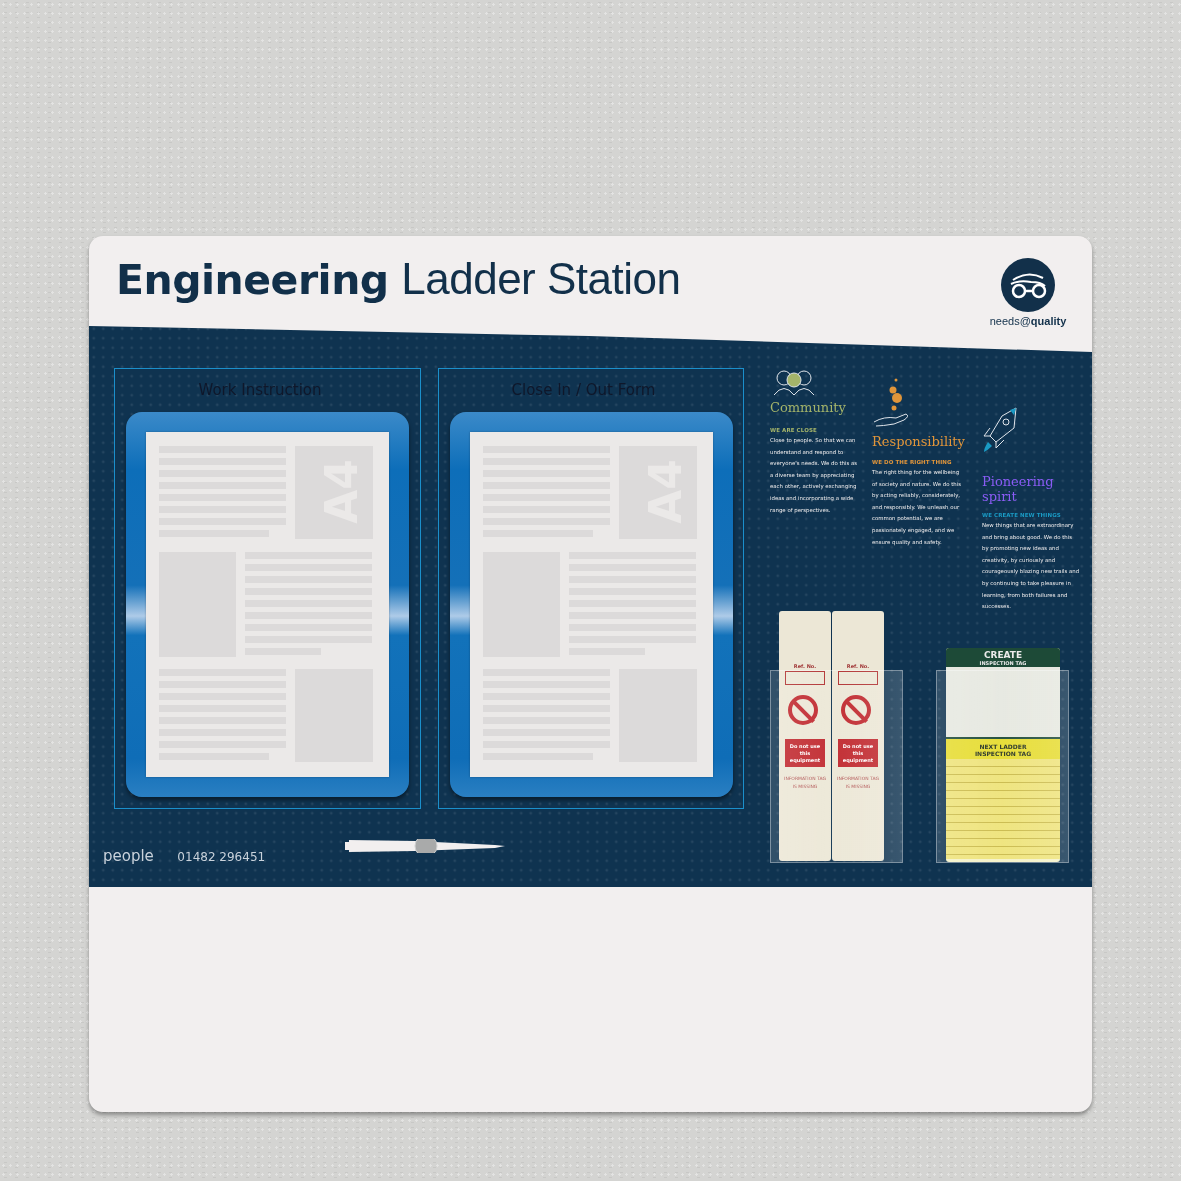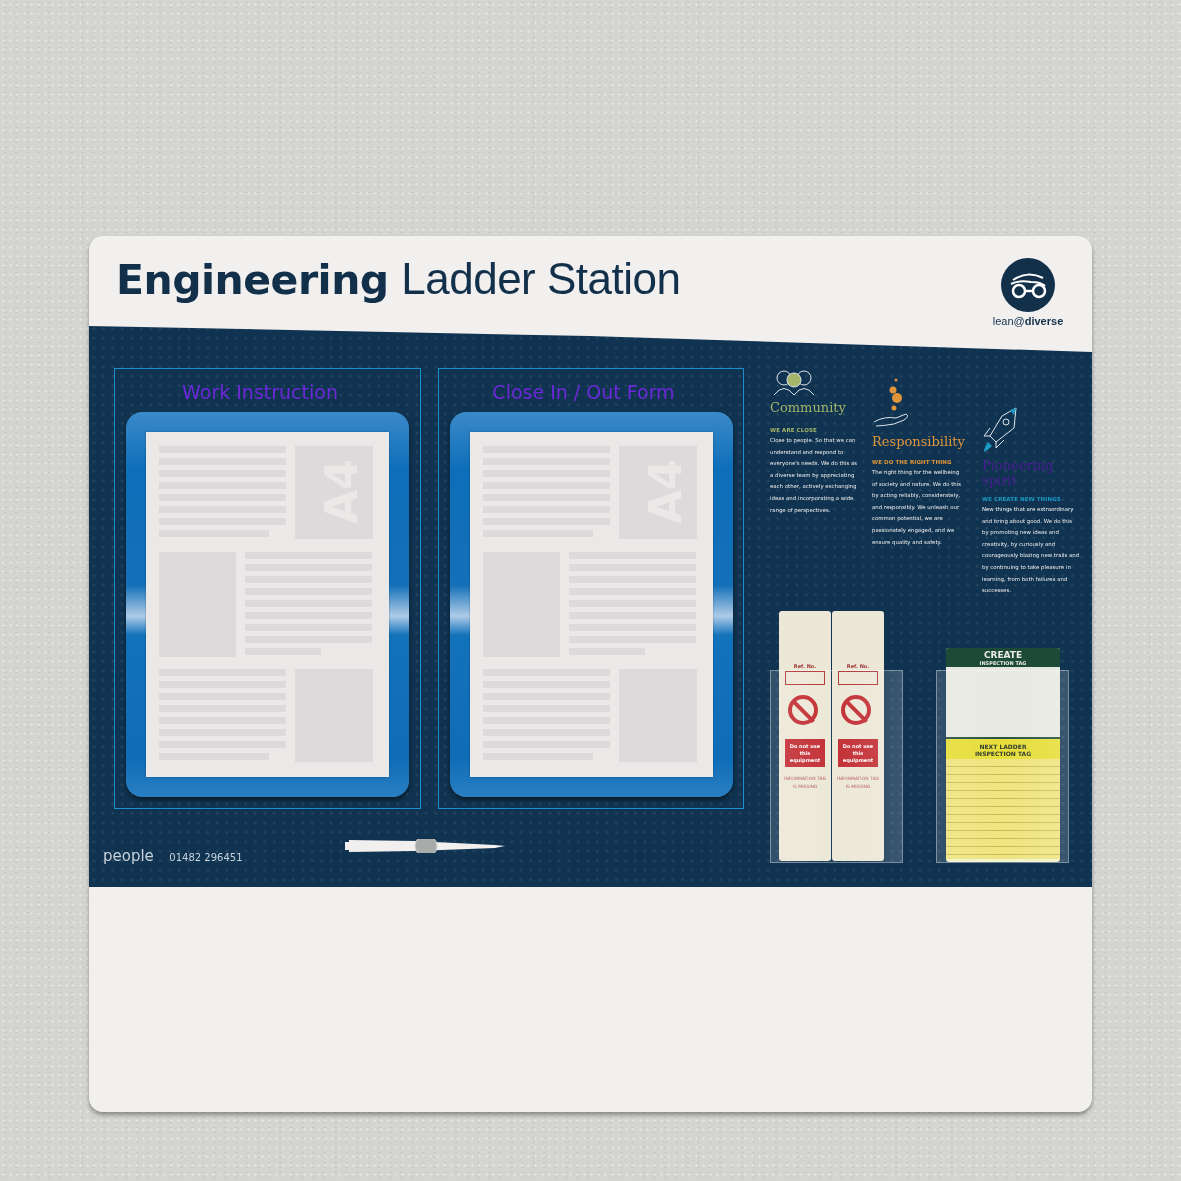--- a/index.html
+++ b/index.html
@@ -12,35 +12,35 @@
   .title b{font-weight:bold;}
   .title span.light{font-weight:normal;font-family:"Liberation Sans",sans-serif;font-size:44px;}
   .logo{position:absolute;left:899px;top:22px;width:80px;text-align:center;}
   .logo .circle{width:54px;height:54px;border-radius:50%;background:#12304a;margin:0 auto;position:relative;}
   .logo .txt{font-size:11px;color:#12304a;margin-top:3px;white-space:nowrap;font-family:"Liberation Sans",sans-serif;}
   .logo .txt b{font-weight:bold;}
   .navy{position:absolute;left:0;top:88px;width:1003px;height:563px;background:#0f3350;
     clip-path:polygon(0 2px,500px 12px,1003px 28px,1003px 563px,0 563px);
     background-image:radial-gradient(rgba(255,255,255,0.09) 1.3px,transparent 1.6px);background-size:9.5px 9.5px;}
   .frame{position:absolute;border:1.5px solid #1b8fcb;box-sizing:border-box;}
-  .frame .label{position:absolute;left:0;right:15px;top:12px;text-align:center;color:#6d28d9;font-size:19px;font-family:"DejaVu Sans",sans-serif;}
+  .frame .label{position:absolute;left:0;right:15px;top:12px;text-align:center;color:#0f172a;font-size:15px;font-family:"DejaVu Sans",sans-serif;}
   .holder{position:absolute;border-radius:16px;
     background:linear-gradient(180deg,#3b8ac9 0%,#0d6eb9 15%,#1470b8 45%,#aecbe8 53%,#1272ba 58%,#0f6db7 90%,#2a7fc2 100%);
     box-shadow:0 3px 4px rgba(0,0,0,0.45);}
   .paper{position:absolute;left:20px;top:20px;right:20px;bottom:20px;background:#ebe9e8;box-shadow:0 0 2px rgba(0,0,0,0.3);}
   .line{position:absolute;height:7px;background:#dcdada;}
   .blk{position:absolute;background:#dcdada;}
   .a4{position:absolute;color:#ebe9e8;font-weight:bold;font-size:44px;transform:rotate(-90deg);font-family:"DejaVu Sans",sans-serif;}
   .value{position:absolute;color:#f2efef;}
   .value .vt{font-family:"DejaVu Serif",serif;font-size:13px;}
   .value .vs{font-size:5.5px;font-weight:bold;margin-top:12px;letter-spacing:0.1px;}
   .value .vb{font-size:5.4px;line-height:11.6px;margin-top:2px;color:#f2efef;}
   .footer{position:absolute;left:14px;top:611px;color:#c9d2db;font-size:11px;white-space:nowrap;}
   .footer .cl{font-size:15px;font-family:"DejaVu Sans",sans-serif;}
-  .footer .ph{font-size:10px;margin-left:12px;}
+  .footer .ph{font-size:12px;margin-left:20px;}
   .pen{position:absolute;left:256px;top:603px;width:162px;height:14px;}
   .pocket{position:absolute;border:1px solid rgba(255,255,255,0.35);background:linear-gradient(90deg,rgba(255,255,255,0.15),rgba(255,255,255,0.05) 50%,rgba(255,255,255,0.18));}
   .tag{position:absolute;background:#ece7d6;border-radius:3px;}
   .tag .ref{position:absolute;left:6px;right:6px;top:52px;font-size:5px;color:#a23a3a;text-align:center;font-weight:bold;}
   .tag .refbox{position:absolute;left:6px;right:6px;top:60px;height:12px;border:1.2px solid #b03030;}
   .tag .no{position:absolute;left:9px;top:84px;width:30px;height:30px;border-radius:50%;border:4px solid #c0272d;box-sizing:border-box;}
   .tag .no:after{content:"";position:absolute;left:9px;top:-3px;width:4px;height:30px;background:#c0272d;transform:rotate(-45deg);}
   .tag .dn{position:absolute;left:6px;right:6px;top:128px;height:28px;background:#c0272d;color:#fff;font-size:5px;font-weight:bold;text-align:center;line-height:7px;padding-top:4px;box-sizing:border-box;}
   .tag .mis{position:absolute;left:4px;right:4px;top:164px;font-size:4.5px;color:#b05050;text-align:center;line-height:8px;}
   .itag{position:absolute;border-radius:3px;overflow:hidden;background:#f4f2c8;}
@@ -63,21 +63,21 @@
   <div class="logo">
     <div class="circle">
       <svg width="54" height="54" viewBox="0 0 54 54">
         <path d="M12 22 Q27 12 42 20" stroke="#fff" stroke-width="2" fill="none"></path>
         <circle cx="18" cy="33" r="6" stroke="#fff" stroke-width="2.5" fill="none"></circle>
         <circle cx="38" cy="33" r="6" stroke="#fff" stroke-width="2.5" fill="none"></circle>
         <path d="M10 26 Q18 22 30 24 Q40 24 44 28" stroke="#fff" stroke-width="2" fill="none"></path>
         <line x1="24" y1="33" x2="32" y2="33" stroke="#fff" stroke-width="2.5"></line>
       </svg>
     </div>
-    <div class="txt"><span>lean@</span><b>diverse</b></div>
+    <div class="txt"><span>needs@</span><b>quality</b></div>
   </div>
 
   <div class="navy"></div>
 
   <div class="frame" style="left:25px;top:132px;width:307px;height:441px;">
     <div class="label">Work Instruction</div>
   </div>
   <div class="holder" style="left:37px;top:176px;width:283px;height:385px;">
     <div class="paper">
       <div class="line" style="left:13px;top:14px;width:127px;"></div>
@@ -177,21 +177,21 @@
   </div>
 
   <div class="value" style="left:893px;top:170px;width:98px;">
     <svg width="40" height="48" viewBox="0 0 40 48">
       <path d="M34 2 L20 10 L8 30 L14 36 L32 22 Z" stroke="#dfe4ea" fill="none"></path>
       <path d="M34 2 L28 4 L32 9 Z" fill="#1a9ac4"></path>
       <circle cx="24" cy="16" r="3" stroke="#dfe4ea" fill="none"></circle>
       <path d="M8 30 L2 30 L8 22 M14 36 L14 42 L22 34" stroke="#dfe4ea" fill="none"></path>
       <path d="M6 36 Q2 42 2 46 Q6 44 10 40 Z" fill="#1a9ac4"></path>
     </svg>
-    <div class="vt" style="color:#4c1d95;line-height:15px;">Pioneering spirit</div>
+    <div class="vt" style="color:#8b5cf6;line-height:15px;margin-top:16px;">Pioneering spirit</div>
     <div class="vs" style="color:#1a9ac4;margin-top:8px;">WE CREATE NEW THINGS</div>
     <div class="vb">New things that are extraordinary and bring about good. We do this by promoting new ideas and creativity, by curiously and courageously blazing new trails and by continuing to take pleasure in learning, from both failures and successes.</div>
   </div>
 
   <div class="tag" style="left:690px;top:375px;width:52px;height:250px;">
     <div class="ref">Ref. No.</div>
       <div class="refbox"></div>
     <div class="no"></div>
     <div class="dn">Do not use this equipment</div>
     <div class="mis">INFORMATION TAG IS MISSING</div>

